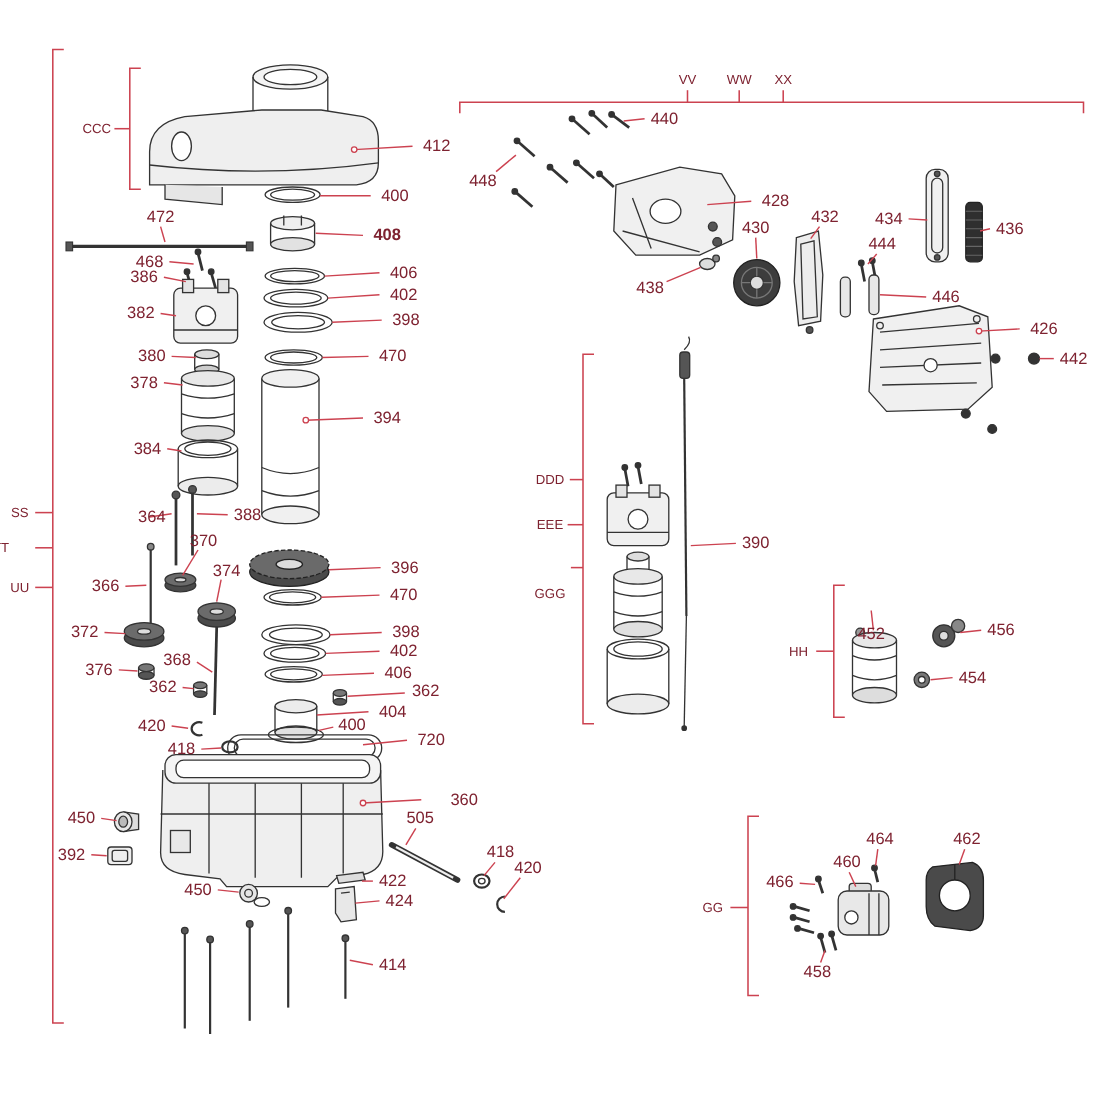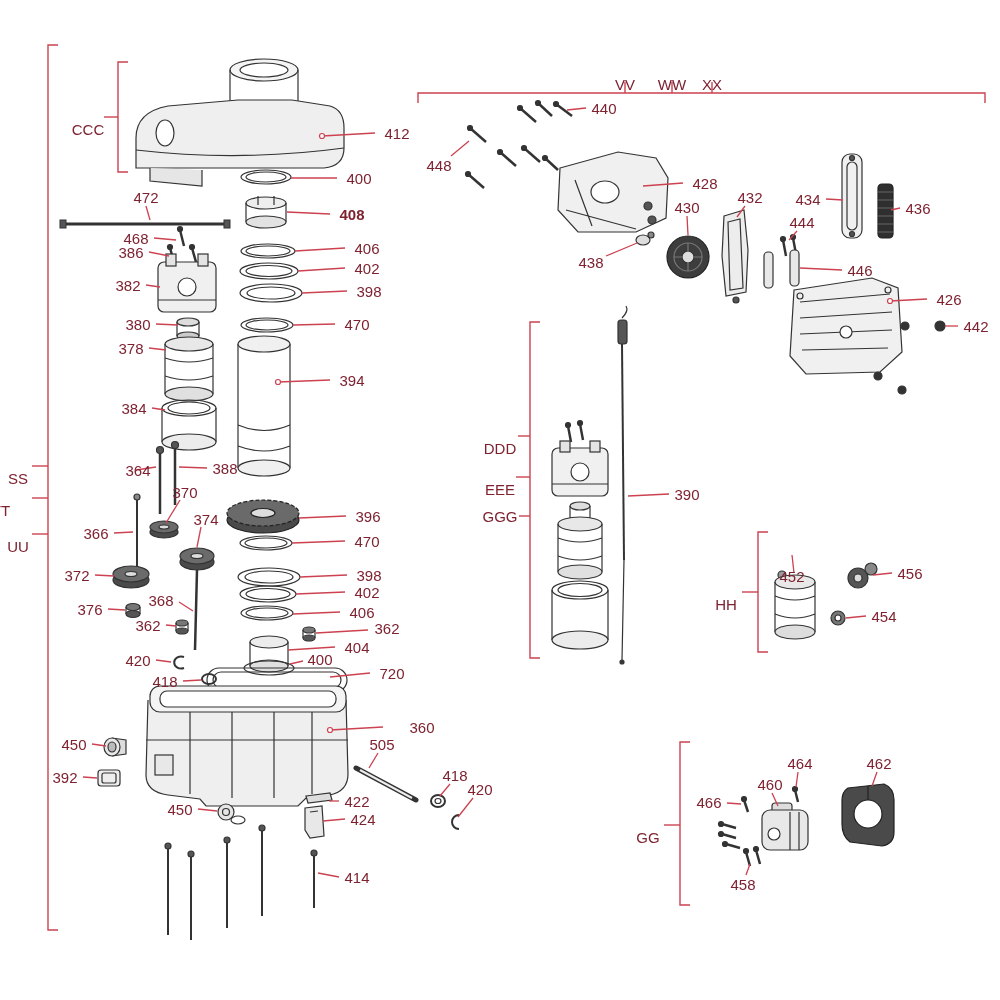--- a/index.html
+++ b/index.html
@@ -12,21 +12,21 @@
                 font-size:72px; letter-spacing:6px; white-space:nowrap;
                 color:var(--watermark,#d7d7d7);
                 -webkit-text-stroke:1px #c3c3c3; opacity:.92; }
   svg.overlay { position:absolute; left:0; top:0; z-index:3; pointer-events:none; }
   .label-layer{ position:absolute; left:0; top:0; width:100%; height:100%;
                 z-index:4; pointer-events:none; }
   .part-label, .group-label {
                 position:absolute; transform:translate(-50%,-50%);
                 font-size:15px; color:var(--label-color,#7e2230);
                 white-space:nowrap; line-height:1; }
-  .group-label{ font-size:15px;margin-top:12px; }
+  .group-label{ font-size:12px; }
   .leader     { stroke:var(--leader,#cc4250); stroke-width:1.3; }
   .leader-dot { fill:#fff; stroke:var(--leader,#cc4250); stroke-width:1.2; }
   .bracket    { stroke:var(--leader,#cc4250); stroke-width:1.4; fill:none; }
 </style>
 </head>
 <body>
 
 <div class="stage">
 
   <svg class="art" width="1000" height="1000" viewBox="0 0 1000 1000">
@@ -474,18 +474,18 @@
       <div class="part-label" style="left: 743px; top: 884px;">458</div>
       <div class="group-label" style="left: 88px; top: 117px;">CCC</div>
       <div class="group-label" style="left: 18px; top: 466px;">SS</div>
       <div class="group-label" style="left: 1px; top: 498px;">TT</div>
       <div class="group-label" style="left: 18px; top: 534px;">UU</div>
       <div class="group-label" style="left: 625px; top: 72px;">VV</div>
       <div class="group-label" style="left: 672px; top: 72px;">WW</div>
       <div class="group-label" style="left: 712px; top: 72px;">XX</div>
       <div class="group-label" style="left: 500px; top: 436px;">DDD</div>
       <div class="group-label" style="left: 500px; top: 477px;">EEE</div>
-      <div class="group-label" style="left: 500px; top: 504px;">GGG</div>
+      <div class="group-label" style="left: 500px; top: 540px;">GGG</div>
       <div class="group-label" style="left: 726px; top: 592px;">HH</div>
       <div class="group-label" style="left: 648px; top: 825px;">GG</div>
     </div>
 
 </div>
 
 </body></html>

